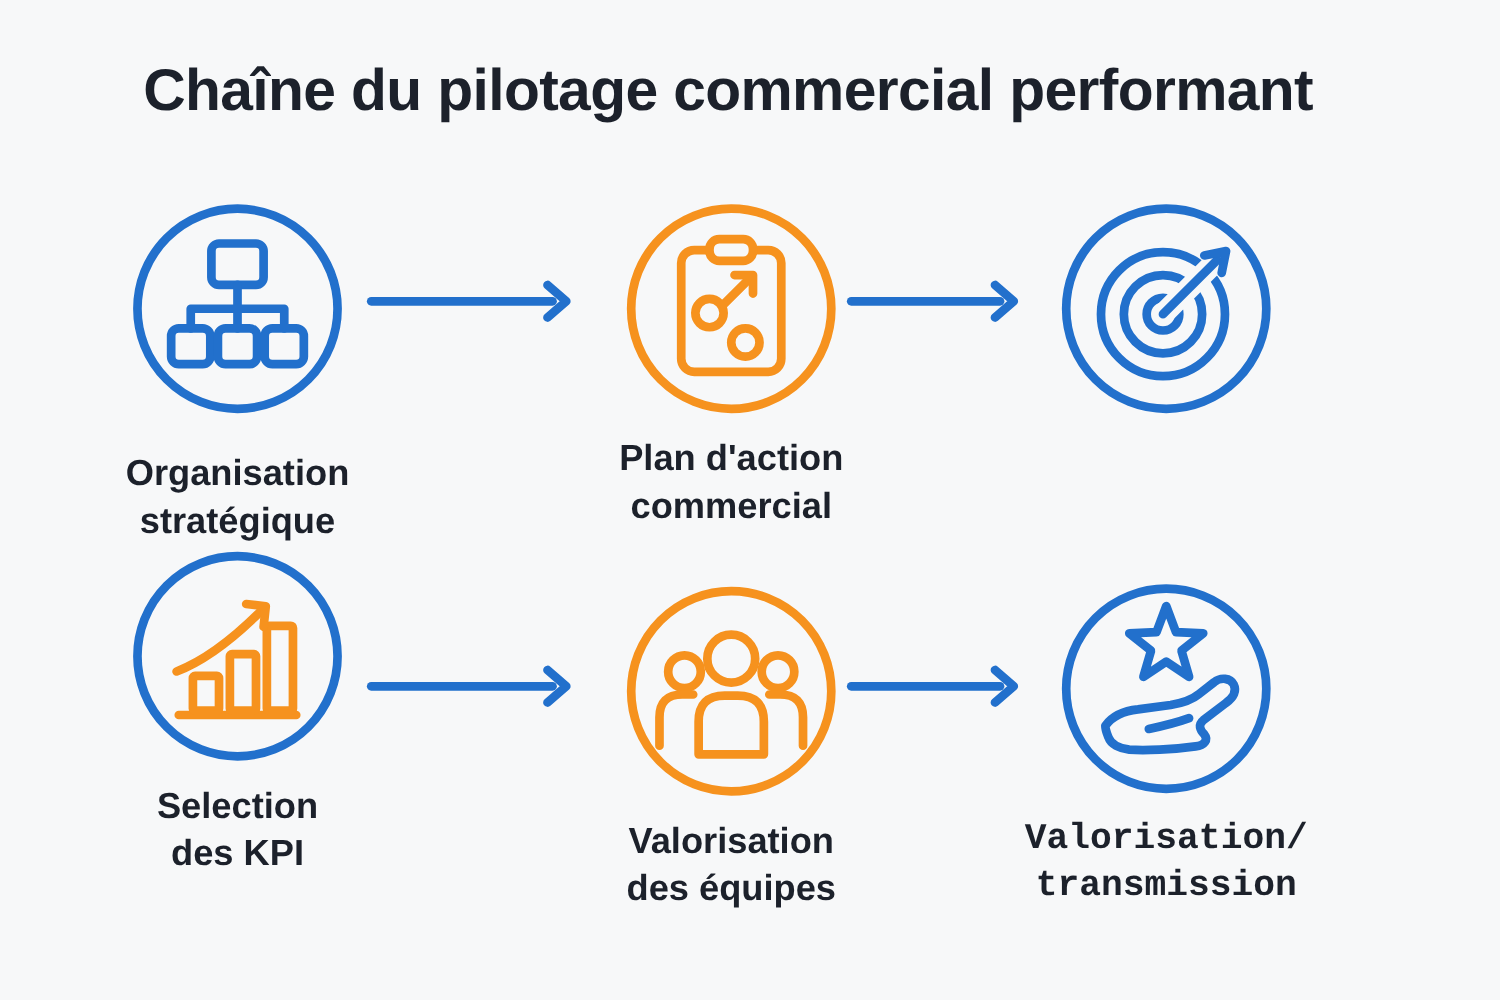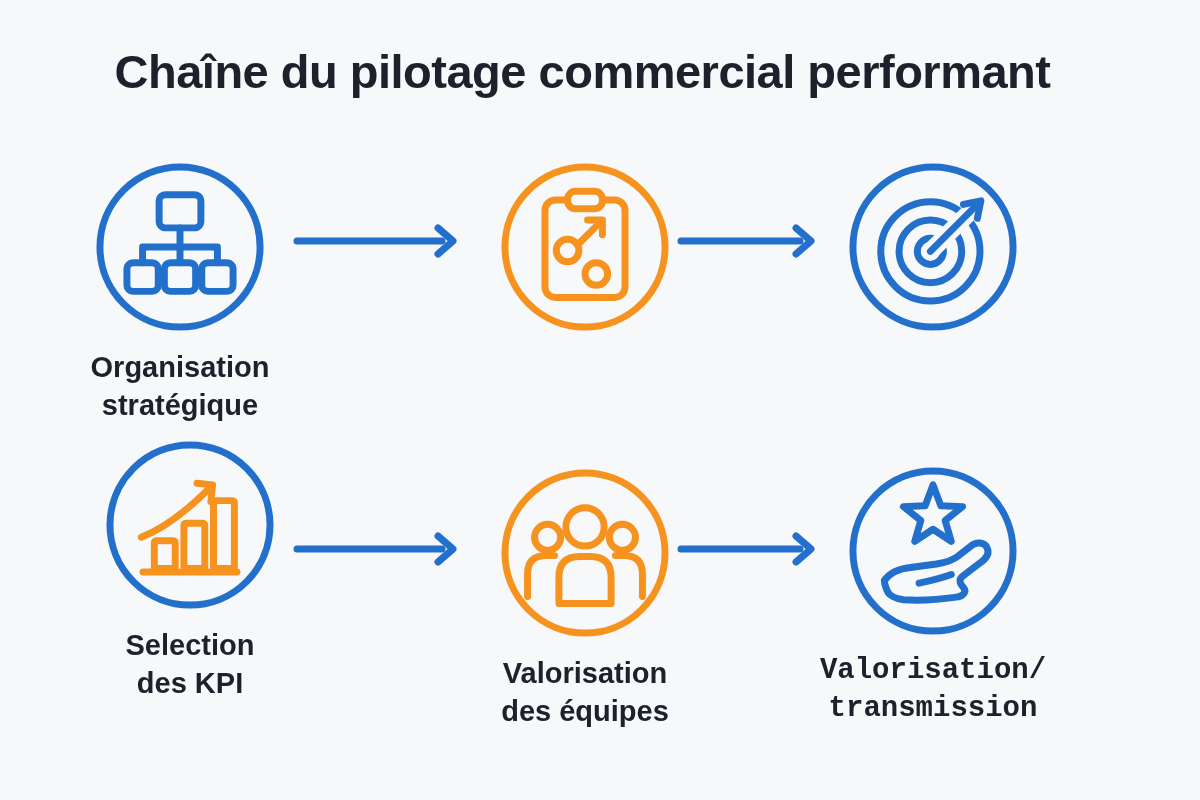--- a/index.html
+++ b/index.html
@@ -31,21 +31,21 @@
   .s-orange{stroke:var(--orange,#f6921e);}
   .f-bg{fill:var(--bg,#f7f8f9);}
   .casing{stroke:var(--bg,#f7f8f9);}
   .ln{fill:none;stroke-linecap:round;stroke-linejoin:round;}
 </style>
 </head>
 <body style="--blue: #2270cc; --orange: #f6921e; --text: #1c212b; --bg: #f7f8f9;">
 
 <div class="title">Chaîne du pilotage commercial performant</div>
 
-<div class="step" style="left:20px;top:160px;">
+<div class="step" style="left:30px;top:160px;gap:12px;">
   <div class="icon-wrap">
     <svg viewBox="0 0 200 200" width="174" height="174">
       <g class="ln s-blue" stroke-width="8">
         <circle cx="100" cy="100" r="92"></circle>
         <rect x="76" y="40" width="48" height="38" rx="7"></rect>
         <path d="M100 78 V100 M57 100 H143 M57 100 V118 M100 100 V118 M143 100 V118"></path>
         <rect x="39" y="118" width="36" height="33" rx="7"></rect>
         <rect x="82" y="118" width="36" height="33" rx="7"></rect>
         <rect x="125" y="118" width="36" height="33" rx="7"></rect>
       </g>
@@ -62,20 +62,22 @@
         <circle cx="100" cy="100" r="92"></circle>
         <rect x="54" y="46" width="92" height="112" rx="12"></rect>
         <rect class="f-bg" x="80" y="36" width="40" height="20" rx="9"></rect>
         <circle cx="80" cy="104" r="13"></circle>
         <circle cx="113" cy="131" r="13"></circle>
         <path d="M93 96 L117 72"></path>
         <polyline points="103,69 120,69 120,86"></polyline>
       </g>
     </svg>
   </div>
+  <div class="step-label">Plan d'action
+commercial</div>
 </div>
 
 <div class="step" style="left:773px;top:160px;">
   <div class="icon-wrap">
     <svg viewBox="0 0 200 200" width="174" height="174">
       <g class="ln s-blue" stroke-width="8">
         <circle cx="100" cy="100" r="92"></circle>
         <circle cx="97" cy="105" r="57"></circle>
         <circle cx="97" cy="105" r="36"></circle>
         <circle cx="97" cy="105" r="15"></circle>

